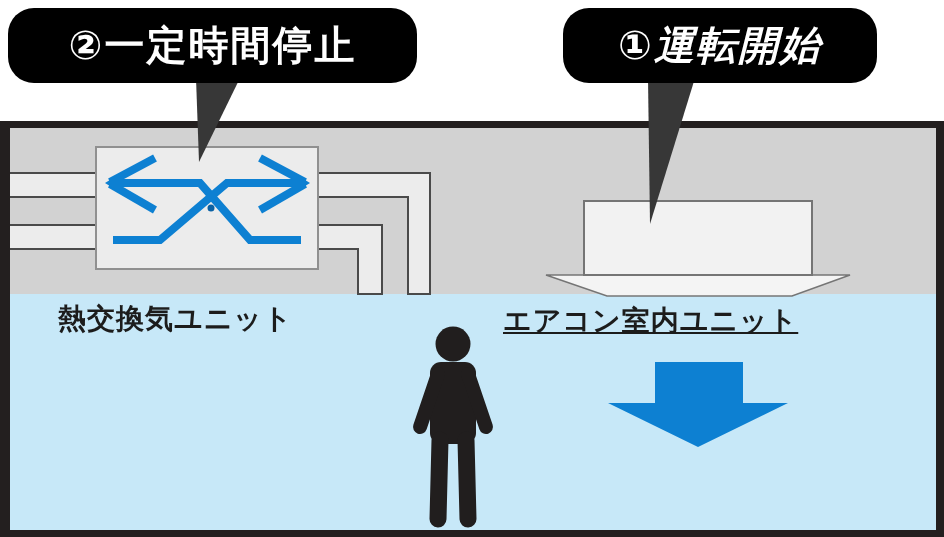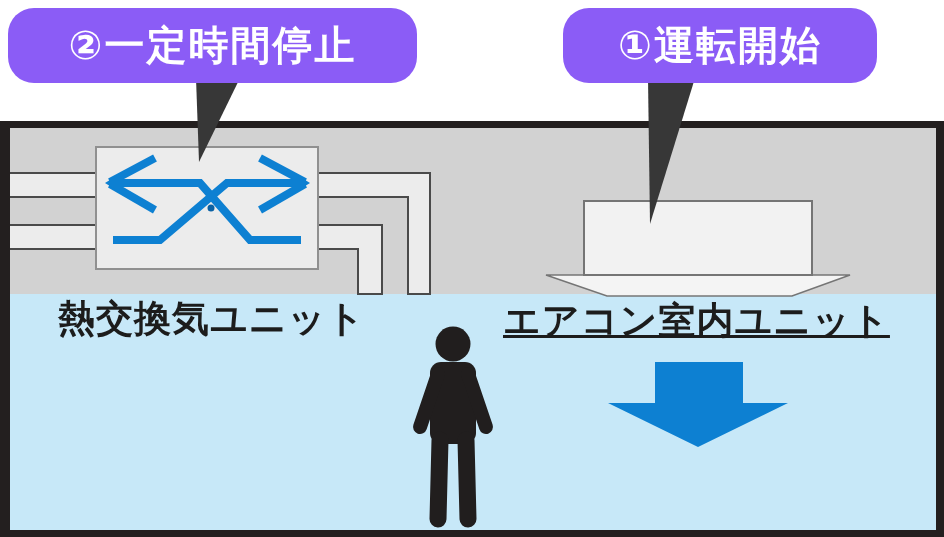--- a/index.html
+++ b/index.html
@@ -25,33 +25,33 @@
     background:#ececec;border:2px solid #909090;z-index:3;
   }
   .hex-box svg{position:absolute;left:0;top:0;}
   
   .ac-box{
     left:583px;top:200px;width:230px;height:76px;box-sizing:border-box;
     background:#f2f2f2;border:2px solid #757575;z-index:3;
   }
   
   .unit-label{
-    z-index:7;color:#1c1c1c;font-size:37px;font-weight:600;letter-spacing:1px;
+    z-index:7;color:#1c1c1c;font-size:28px;font-weight:600;letter-spacing:1px;
     white-space:nowrap;line-height:36px;text-align:right;
   }
   .hex-label{left:58px;top:301px;}
   .ac-label{left:503px;top:303px;text-decoration:underline;}
   
   .bubble{
-    z-index:10;background:#8b5cf6;color:#ffffff;border-radius:26px;
+    z-index:10;background:#000000;color:#ffffff;border-radius:26px;
     display:flex;align-items:center;justify-content:center;
     font-size:40px;font-weight:700;letter-spacing:2px;white-space:nowrap;
   }
   .bubble-stop{left:8px;top:8px;width:409px;height:75px;}
-  .bubble-start{left:563px;top:8px;width:314px;height:75px;}
+  .bubble-start{left:563px;top:8px;width:314px;height:75px;font-style:italic;}
   .tails{left:0;top:0;width:944px;height:537px;z-index:9;}
 </style>
 </head>
 <body>
 
 <div class="stage">
 
   <div class="abs ceiling"></div>
   <div class="abs room"></div>
 

